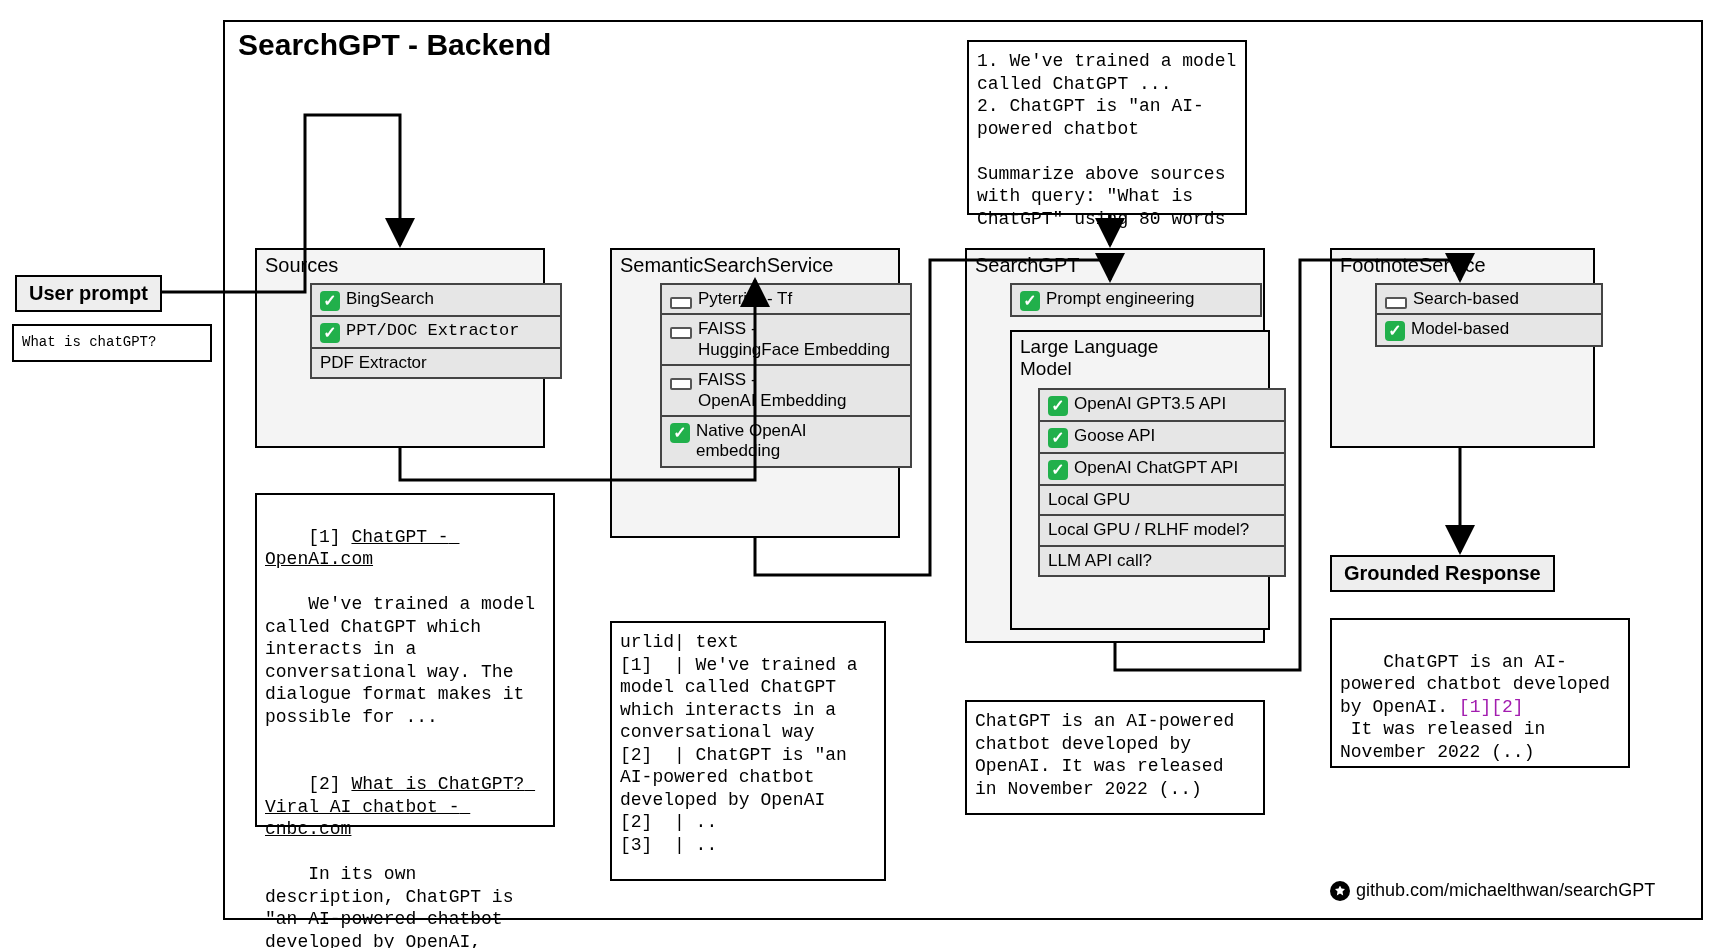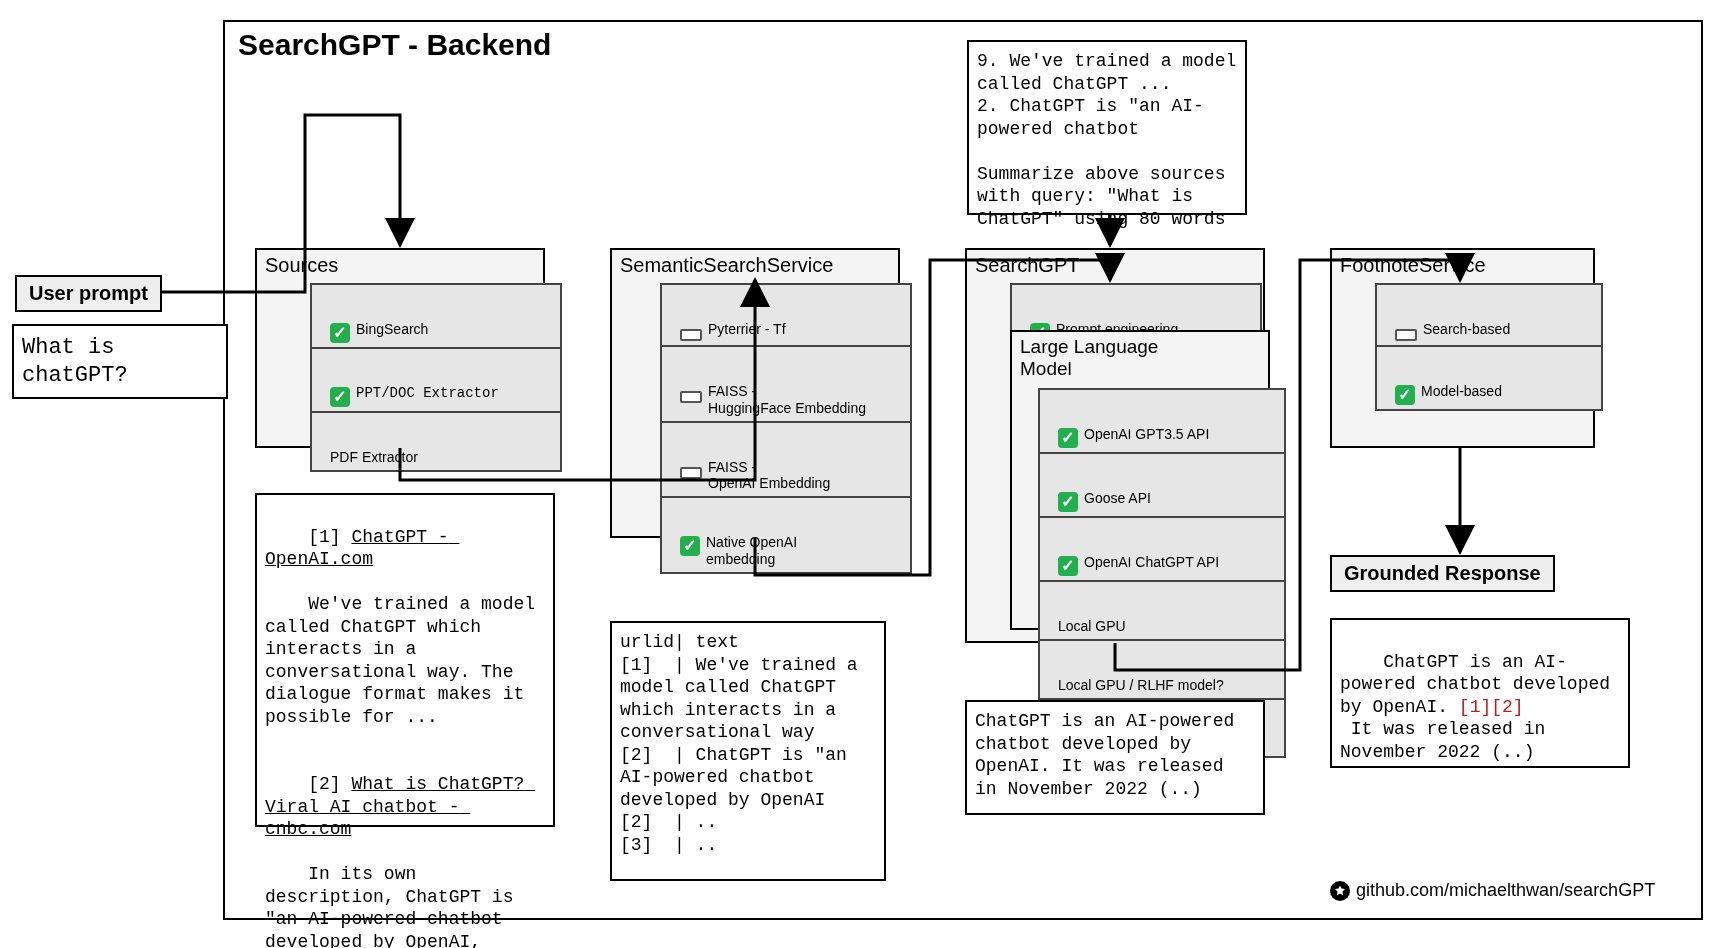--- a/index.html
+++ b/index.html
@@ -67,27 +67,26 @@
   .option-list {
     position: absolute;
     border: 2px solid #444;
     background: #e6e6e6;
     box-sizing: border-box;
     display: flex;
     flex-direction: column;
   }
   .option-item {
     border-bottom: 2px solid #444;
-    padding: 4px 18px;
+    padding: 4px 8px;
     display: flex;
     align-items: flex-start;
     gap: 6px;
-    font-size: 14px;
+    font-size: 17px;
     line-height: 1.2;
-    margin-top: 32px;
   }
   .option-item:last-child { border-bottom: none; }
   .option-item .label { flex: 1; }
   .icon {
     width: 20px;
     height: 20px;
     flex-shrink: 0;
     display: inline-flex;
     align-items: center;
     justify-content: center;
@@ -104,21 +103,21 @@
   .icon.check::after { content: "✓"; }
   .icon.minus {
     background: #fff;
     border: 2px solid #555;
     height: 8px;
     width: 18px;
     border-radius: 2px;
     margin-top: 8px;
   }
   .underline { text-decoration: underline; }
-  .redref { color: #b91c1c; }
+  .redref { color: #a21caf; }
   .legend {
     position: absolute;
     font-size: 18px;
     line-height: 1.35;
   }
   .legend-row {
     display: flex;
     align-items: center;
     gap: 8px;
   }
@@ -148,21 +147,21 @@
 </style>
 </head>
 <body>
 
 <div class="stage">
 
   <div class="box" style="left:223px; top:20px; width:1480px; height:900px; background:transparent;"></div>
   <div class="title-label" style="left:238px; top:28px;">SearchGPT - Backend</div>
 
   <div class="small-box" style="left:15px; top:275px;">User prompt</div>
-  <div class="plain-box" style="left:12px; top:324px; width:216px; font-size:22px;">What is chatGPT?</div>
+  <div class="plain-box" style="left:12px; top:324px; width:200px; font-size:14px;">What is chatGPT?</div>
 
   <div class="module" style="left:255px; top:248px; width:290px; height:200px;">
     <div class="module-title">Sources</div>
   </div>
   <div class="option-list" id="sources-list" style="left:310px; top:283px; width:252px;">
       <div class="option-item">
         <span class="icon check"></span>
         <span class="label" style="white-space: pre-line;">BingSearch</span>
       </div>
       <div class="option-item">
@@ -205,21 +204,21 @@
 embedding</span>
       </div>
     </div>
 
   <div class="plain-box" style="left:610px; top:621px; width:276px; height:260px;">urlid| text
 [1]  | We've trained a model called ChatGPT which interacts in a conversational way
 [2]  | ChatGPT is "an AI-powered chatbot developed by OpenAI
 [2]  | ..
 [3]  | ..</div>
 
-  <div class="plain-box" style="left:967px; top:40px; width:280px; height:175px;">9. We've trained a model called ChatGPT ...
+  <div class="plain-box" style="left:967px; top:40px; width:280px; height:175px;">1. We've trained a model called ChatGPT ...
 2. ChatGPT is "an AI-powered chatbot
 
 Summarize above sources with query: "What is ChatGPT" using 80 words</div>
 
   <div class="module" style="left:965px; top:248px; width:300px; height:395px;">
     <div class="module-title">SearchGPT</div>
   </div>
 
   <div class="option-list" id="llm-pe" style="left:1010px; top:283px; width:252px;">
       <div class="option-item">

